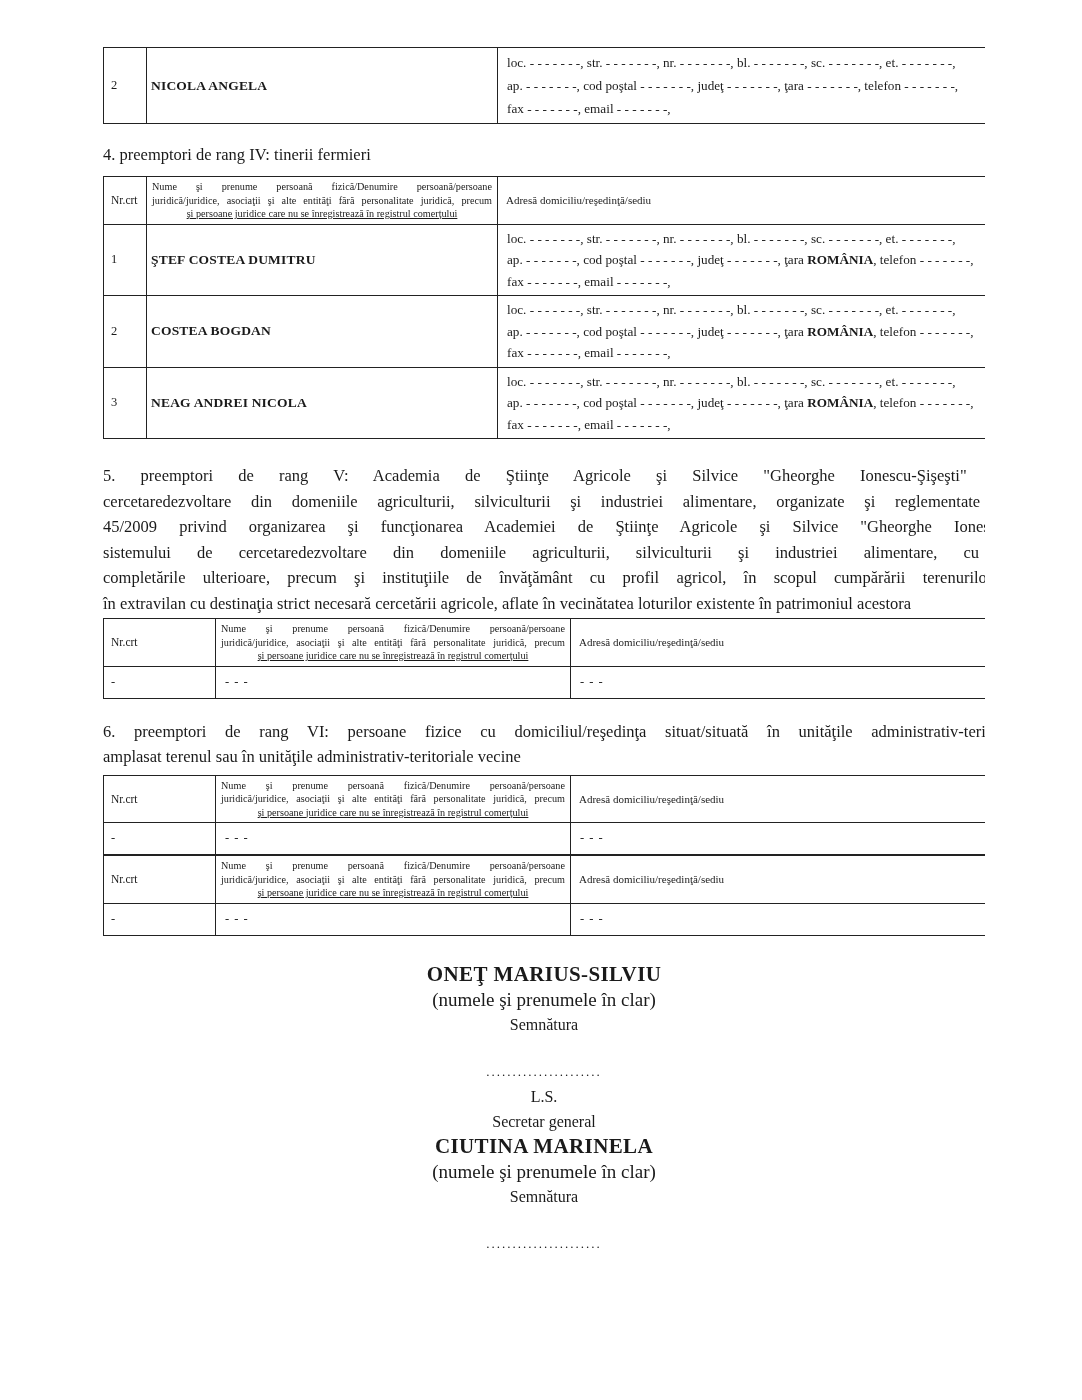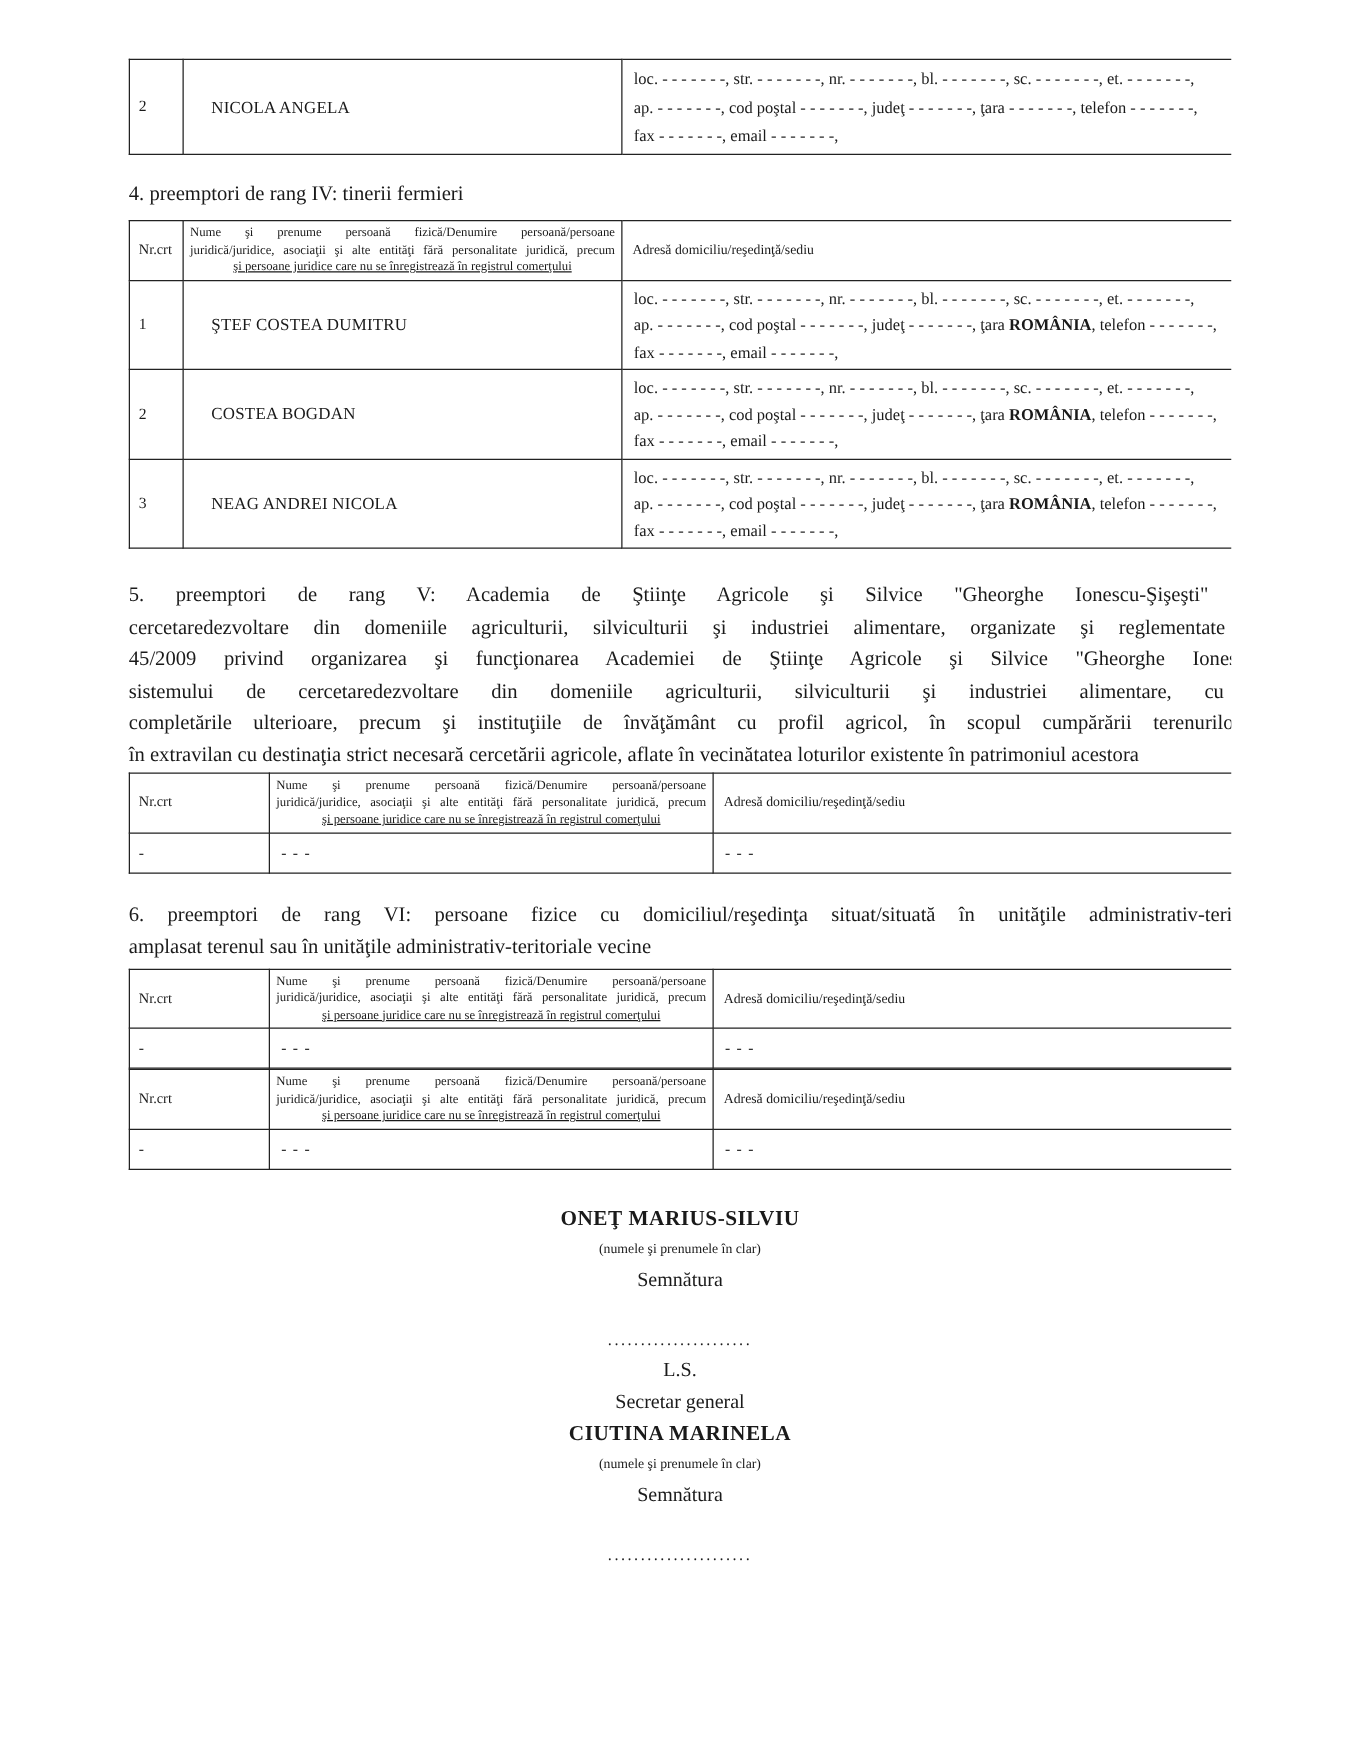--- a/index.html
+++ b/index.html
@@ -13,21 +13,21 @@
 
   table.tbl{border-collapse:collapse;table-layout:fixed;width:1020px;}
   table.tbl td{border:1.5px solid #222;vertical-align:middle;overflow:visible;}
 
   
   .t-n col.c1{width:43px;}  .t-n col.c2{width:351px;}  .t-n col.c3{width:626px;}
   
   .t-w col.c1{width:112px;} .t-w col.c2{width:355px;} .t-w col.c3{width:553px;}
 
   td.nr{font-size:12.5px;padding-left:7px;}
-  td.name{font-weight:normal;font-size:13.5px;letter-spacing:.2px;padding-left:22px;}
+  td.name{font-weight:bold;font-size:13.5px;letter-spacing:.2px;padding-left:4px;}
   td.addr{font-size:13.2px;padding:3px 0 3px 9px;}
   .al{line-height:21.5px;white-space:nowrap;}
   .t-top .al{line-height:23px;}
   .t-top td{height:69px;}
   .rb td{height:62px;}
 
   td.th-nr{font-size:11.5px;padding-left:7px;}
   td.th-name{font-size:10.2px;line-height:13.5px;padding:3px 5px;}
   td.th-addr{font-size:11px;padding-left:8px;}
   .hjl{text-align:justify;text-align-last:justify;}
@@ -41,22 +41,22 @@
   .jpar{width:1020px;}
   .jline{font-size:16.5px;line-height:25.5px;text-align:justify;text-align-last:justify;white-space:nowrap;}
   .jline-last{font-size:16.5px;line-height:25.5px;text-align:left;white-space:nowrap;}
   #para5{margin-top:24px;}
   #heading6{margin-top:20px;margin-bottom:5px;}
   .t-mid{margin-top:2px;}
 
   .sig{width:882px;text-align:center;margin-top:26px;}
   .sig div{line-height:25px;}
   .sig-title{font-size:16px;}
-  .sig-name{font-size:17px;font-weight:bold;letter-spacing:.4px;}
-  .sig-clar{font-size:11px;}
+  .sig-name{font-size:21px;font-weight:bold;letter-spacing:.4px;}
+  .sig-clar{font-size:19px;}
   .sig-sem{font-size:16px;}
   .sig-dots{font-size:13px;letter-spacing:2px;margin-top:22px;}
   .sig-ls{font-size:16px;}
   b.country{font-weight:bold;}
 </style>
 </head>
 <body>
 
 <div class="clip">
   <div class="content">

